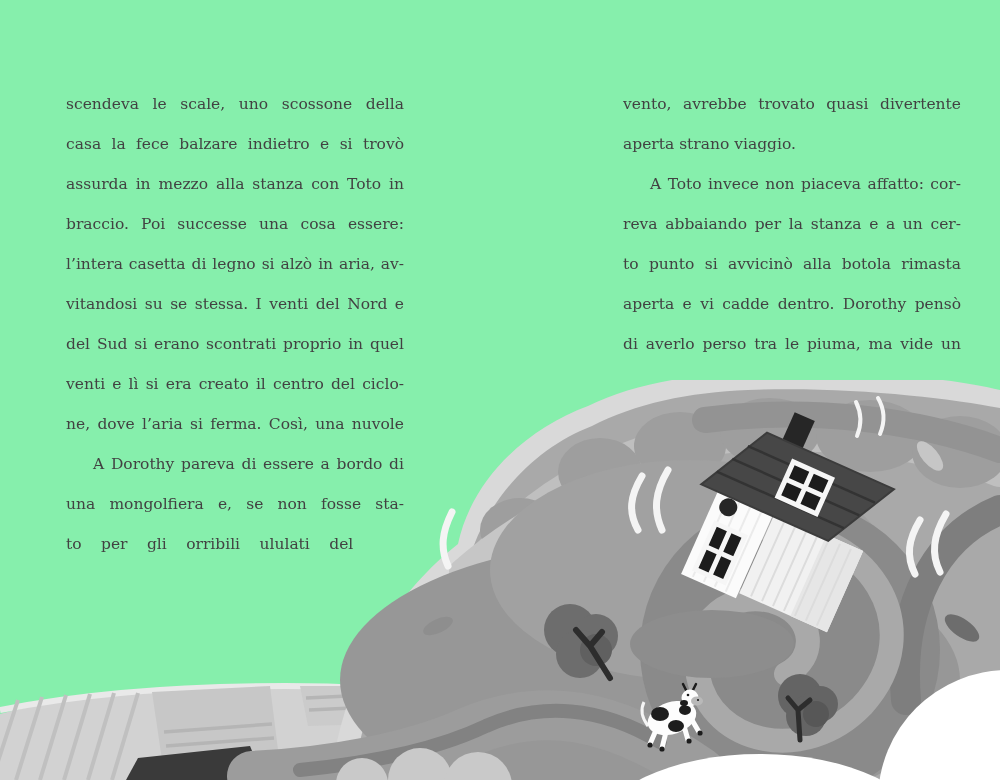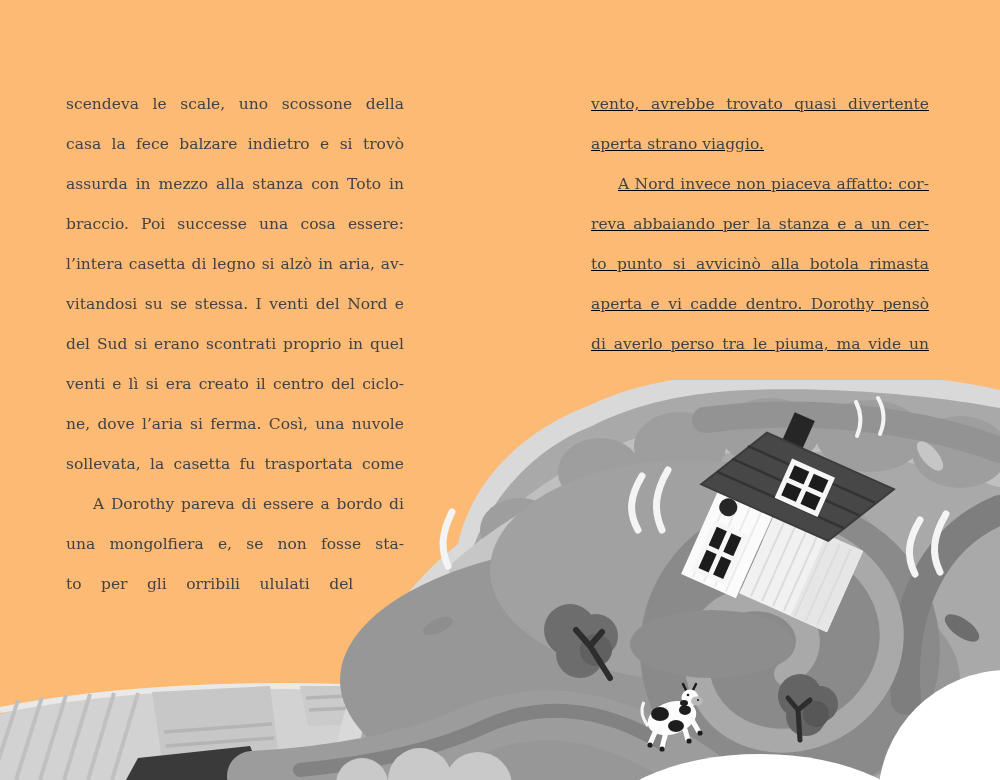--- a/index.html
+++ b/index.html
@@ -1,20 +1,20 @@
 <!DOCTYPE html>
 <html><head>
 <meta charset="utf-8">
 <style>
   html,body{margin:0;padding:0;background:#fff;}
-  .page{position:relative;width:1000px;height:780px;background:#fdba74;overflow:hidden;
+  .page{position:relative;width:1000px;height:780px;background:#86efac;overflow:hidden;
         font-family:"DejaVu Serif", serif;}
   .col{position:absolute;top:84px;}
   #colL{left:66px;width:338px;}
-  #colR{left:591px;width:338px;text-decoration:underline;}
+  #colR{left:623px;width:338px;}
   .ln{width:100%;height:40px;line-height:40px;font-size:15.5px;color:#424242;
       text-align:justify;text-align-last:justify;overflow:hidden;white-space:nowrap;}
   .ln.end{text-align:left;text-align-last:left;}
   .ln.indent{text-indent:27px;}
   .ln.narrow{width:85%;}
   svg.illu{position:absolute;left:0;bottom:0;display:block;}
 </style>
 </head>
 <body>
 
@@ -23,30 +23,29 @@
   <div id="colL" class="col">
     <div class="ln">scendeva le scale, uno scossone della</div>
     <div class="ln">casa la fece balzare indietro e si trovò</div>
     <div class="ln">assurda in mezzo alla stanza con Toto in</div>
     <div class="ln">braccio. Poi successe una cosa essere:</div>
     <div class="ln">l’intera casetta di legno si alzò in aria, av-</div>
     <div class="ln">vitandosi su se stessa. I venti del Nord e</div>
     <div class="ln">del Sud si erano scontrati proprio in quel</div>
     <div class="ln">venti e lì si era creato il centro del ciclo-</div>
     <div class="ln">ne, dove l’aria si ferma. Così, una nuvole</div>
-    <div class="ln">sollevata, la casetta fu trasportata come</div>
     <div class="ln indent">A Dorothy pareva di essere a bordo di</div>
     <div class="ln">una mongolfiera e, se non fosse sta-</div>
     <div class="ln narrow">to per gli orribili ululati del</div>
   </div>
 
   <div id="colR" class="col">
     <div class="ln">vento, avrebbe trovato quasi divertente</div>
     <div class="ln end">aperta strano viaggio.</div>
-    <div class="ln indent">A Nord invece non piaceva affatto: cor-</div>
+    <div class="ln indent">A Toto invece non piaceva affatto: cor-</div>
     <div class="ln">reva abbaiando per la stanza e a un cer-</div>
     <div class="ln">to punto si avvicinò alla botola rimasta</div>
     <div class="ln">aperta e vi cadde dentro. Dorothy pensò</div>
     <div class="ln">di averlo perso tra le piuma, ma vide un</div>
   </div>
 
   <svg class="illu" width="1000" height="400" viewBox="0 0 1000 400" aria-hidden="true">
 
     <g>
       <path d="M0,334 C60,318 150,308 260,306 C380,304 480,316 560,334 C610,346 645,358 665,370 L665,400 L0,400 Z" fill="#d2d2d2"></path>

